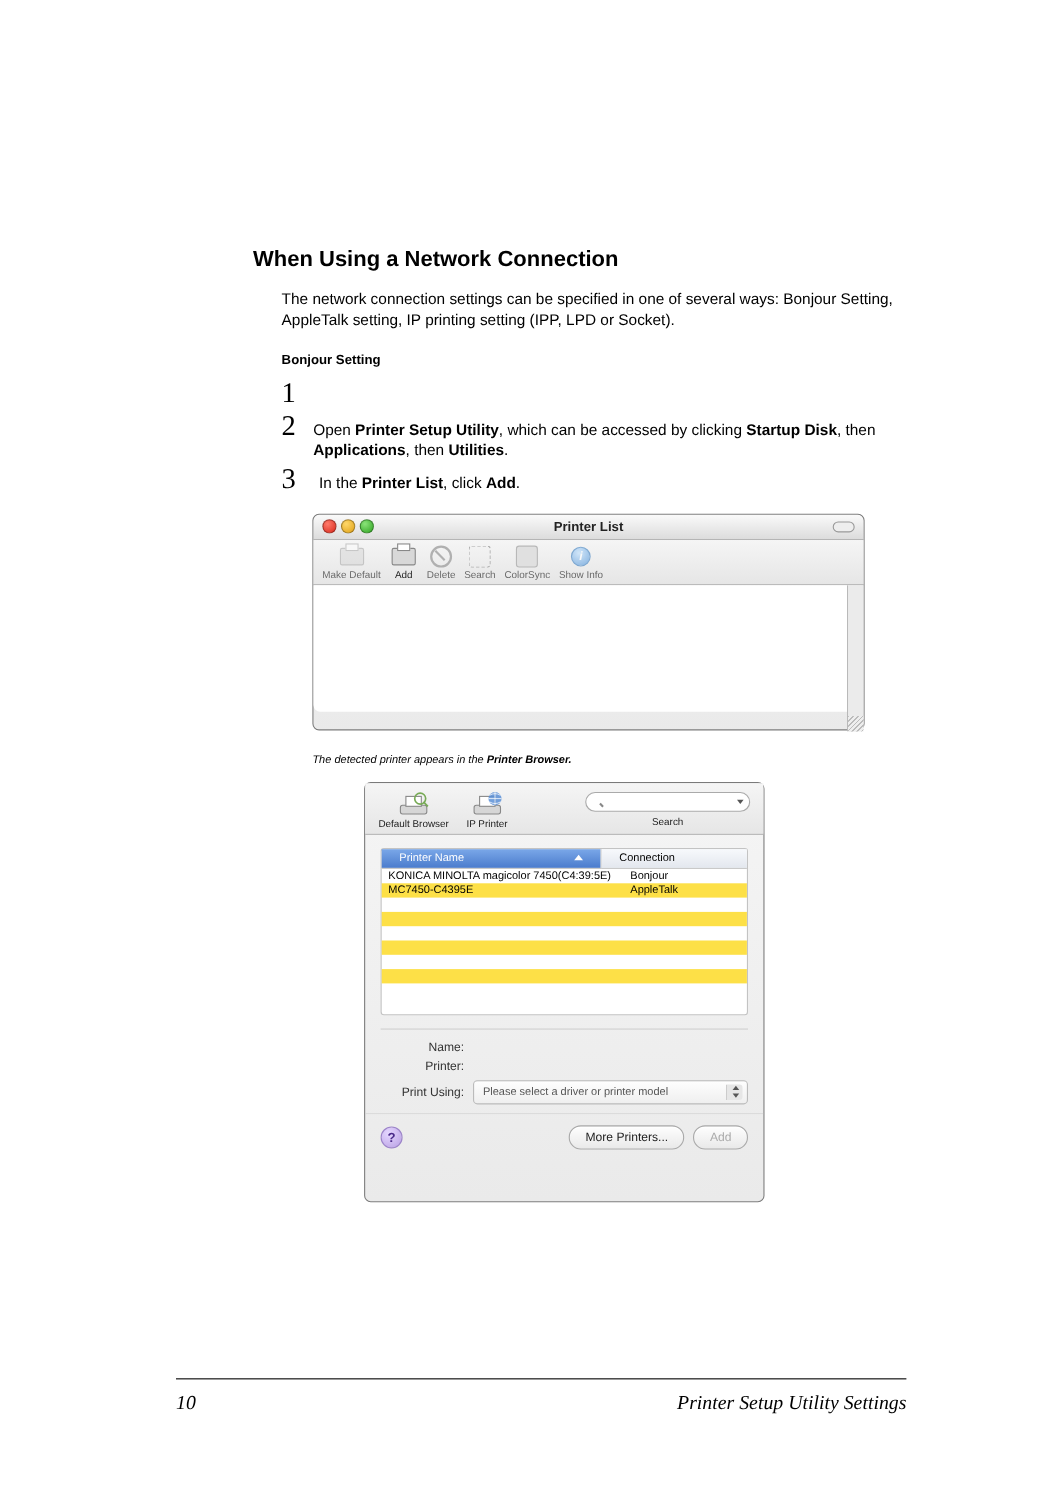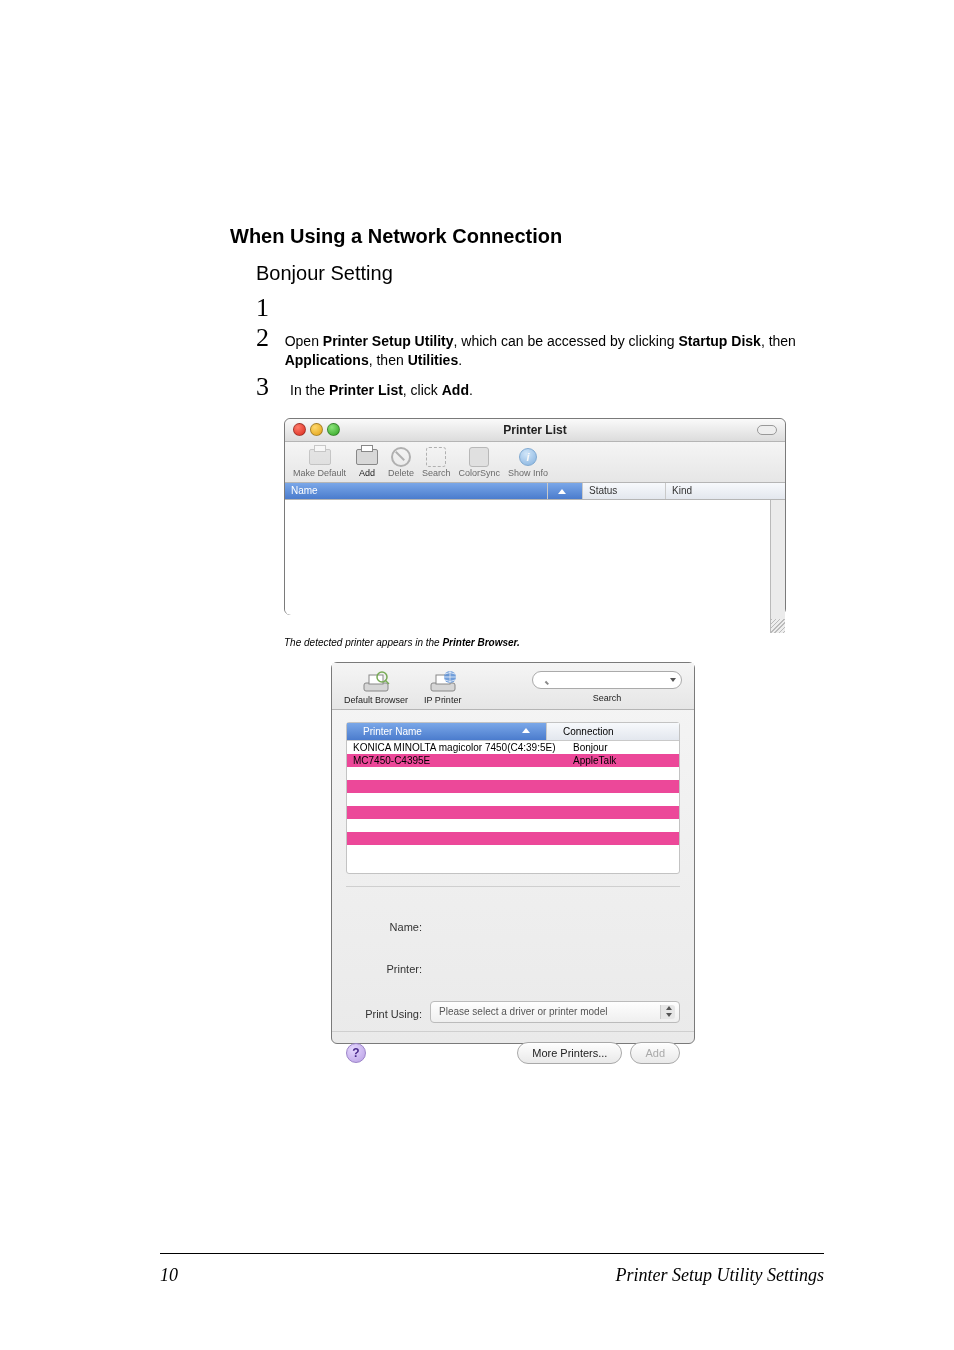--- a/index.html
+++ b/index.html
@@ -21,22 +21,22 @@
     font-size: 20px;
     font-weight: bold;
     margin: 0 0 14px 0;
   }
   .para {
     font-size: 14px;
     line-height: 1.35;
     margin: 0 0 20px 26px;
   }
   .h2 {
-    font-size: 20px;
-    font-weight: normal;
+    font-size: 12px;
+    font-weight: bold;
     margin: 10px 0 10px 0;
   }
   .steps {
     margin: 0 0 18px 0;
   }
   .step {
     display: flex;
     align-items: baseline;
     margin-bottom: 4px;
   }
@@ -283,43 +283,42 @@
   }
   .col2.norm {
     width: 100px;
     background: linear-gradient(#f7f9fc, #e3e7ee);
     border-right:none;
   }
   .rows2 {
     font-size:10px;
   }
   .row2 { display:flex; padding:1px 0;gap:10px; }
-  .row2.alt { background:#ec4899; }
+  .row2.alt { background:#fde047; }
   .row2 .c1 { flex:1; padding-left:6px; }
   .row2 .c2 { width:100px; padding-right:6px; }
   .form-section {
     margin: 4px 14px 0 14px;
     padding-top:10px;
     border-top:1px solid #cfcfcf;
     font-size:11px;
   }
   .form-row { display:flex; align-items:center; margin-bottom:6px; }
-  .form-row label { width: 76px; text-align:right; padding-right:8px; color:#333;margin-top:24px; }
+  .form-row label { width: 76px; text-align:right; padding-right:8px; color:#333; }
   .select-stub {
     flex:1;
     height:20px;
     border:1px solid #bbb;
     border-radius:4px;
     background: linear-gradient(#fefefe,#efefef);
     font-size:10px;
     color:#555;
     display:flex; align-items:center;
     padding-left:8px;
     position:relative;
-    margin-top:20px;
   }
   .select-stub:after {
     content:"";
     position:absolute; right:4px; top:3px;
     width:14px; height:14px;
     background:#e6e6e6;
     border-left:1px solid #ccc;
     border-radius:0 3px 3px 0;
   }
   .select-arrows {
@@ -388,20 +387,21 @@
   .footer .pn { font-size: 18px; }
   .footer .ft { font-size: 18px; }
 </style>
 </head>
 <body>
 
 <div class="page">
 
   <div class="h1">When Using a Network Connection</div>
 
+  <p class="para">The network connection settings can be specified in one of several ways: Bonjour Setting, AppleTalk setting, IP printing setting (IPP, LPD or Socket).</p>
 
   <div style="margin-left:26px;">
     <div class="h2">Bonjour Setting</div>
 
     <div class="steps">
       <div class="step">
         <div class="step-num">1</div>
       </div>
       <div class="step">
         <div class="step-num">2</div>
@@ -457,26 +457,20 @@
               <div class="icon-sync"></div>
             </div>
           <span>ColorSync</span>
         </div>
         <div class="tb-item">
           <div class="tb-icon">
               <div class="icon-info">i</div>
             </div>
           <span>Show Info</span>
         </div>
-      </div>
-      <div class="list-header1">
-        <div class="col selected" style="width:250px;"><span>Name</span></div>
-        <div class="col selected" style="width:22px;justify-content:center;"><span class="sort-tri"></span></div>
-        <div class="col" style="width:70px;color:#333;">Status</div>
-        <div class="col" style="flex:1;border-right:none;color:#333;">Kind</div>
       </div>
       <div class="win1-flex">
         <div class="list-body1"></div>
         <div class="scroll-stub"></div>
       </div>
     </div>
 
     <div class="italic-note">
       <span>The detected printer appears in the </span><b>Printer Browser.</b>
     </div>

